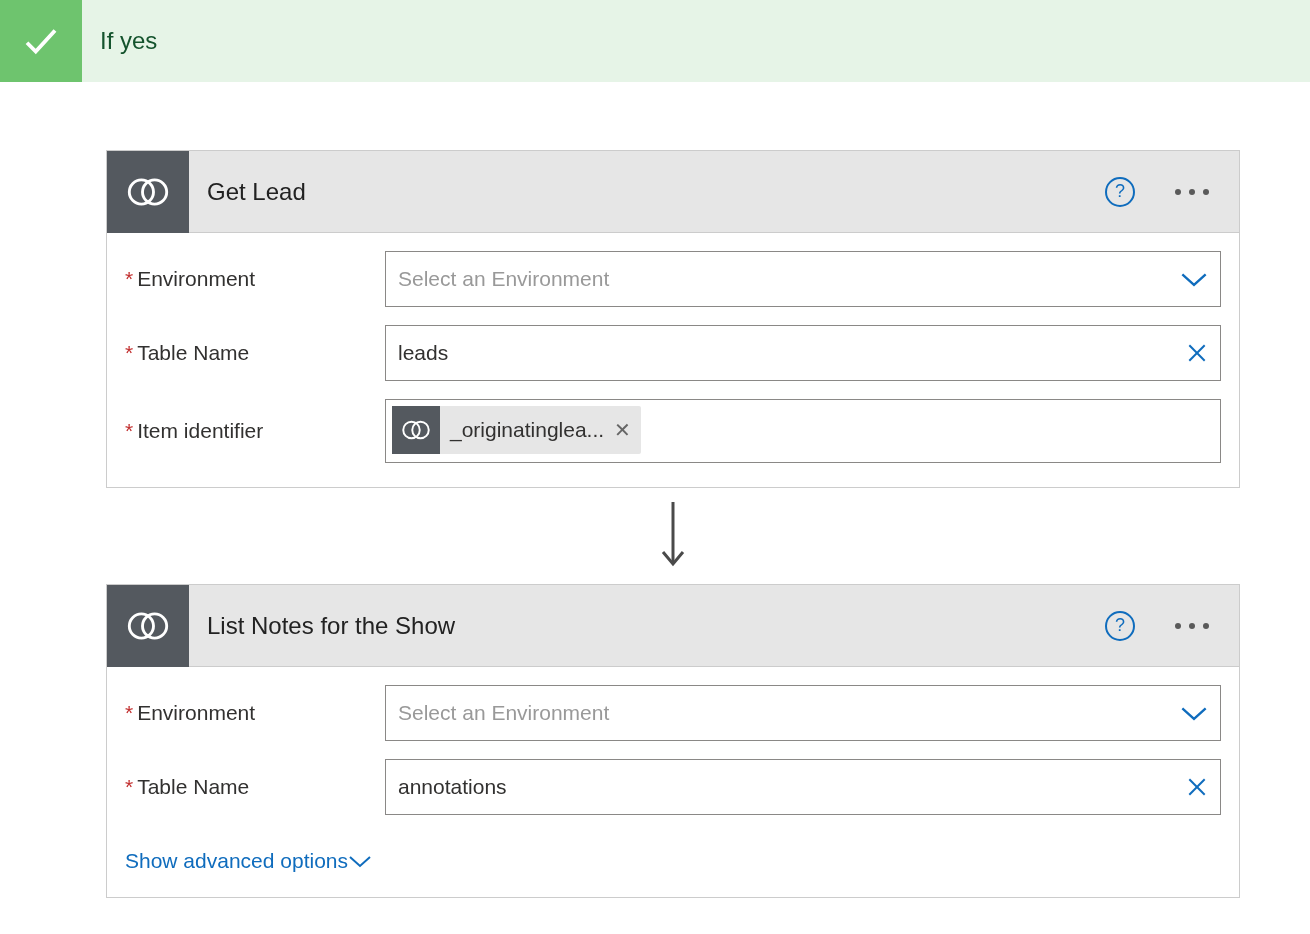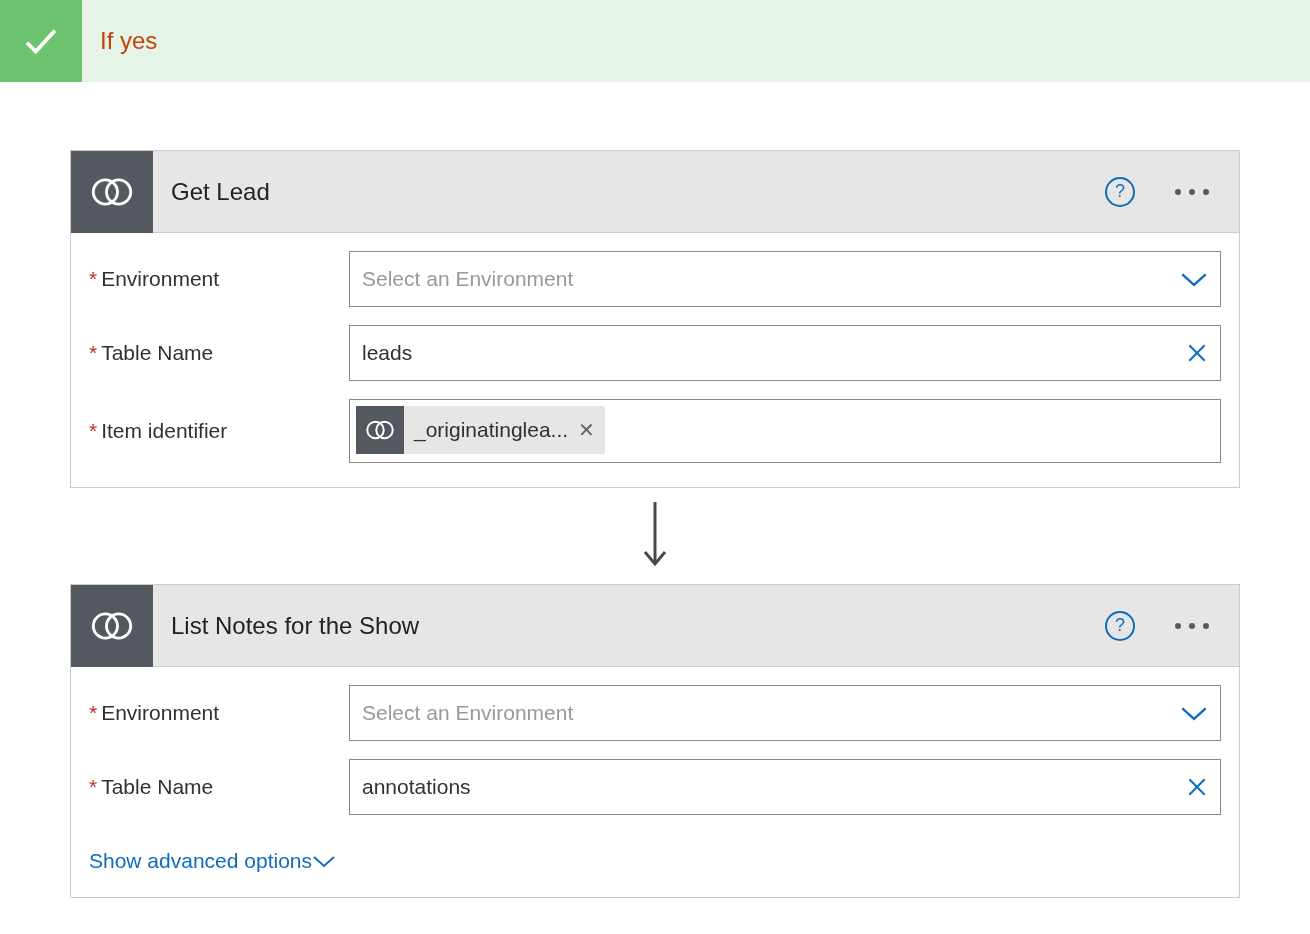--- a/index.html
+++ b/index.html
@@ -19,25 +19,25 @@
     width: 82px;
     height: 82px;
     background: #6ec46e;
     display: flex;
     align-items: center;
     justify-content: center;
   }
   .condition-title {
     padding-left: 18px;
     font-size: 24px;
-    color: #c2410c;
+    color: #14532d;
     font-weight: 400;
   }
   .cards {
-    padding: 68px 70px 0 70px;
+    padding: 68px 70px 0 106px;
   }
   .card {
     border: 1px solid #ccc;
     background: #fff;
   }
   .card-header {
     background: #e6e6e6;
     display: flex;
     align-items: center;
     height: 82px;

